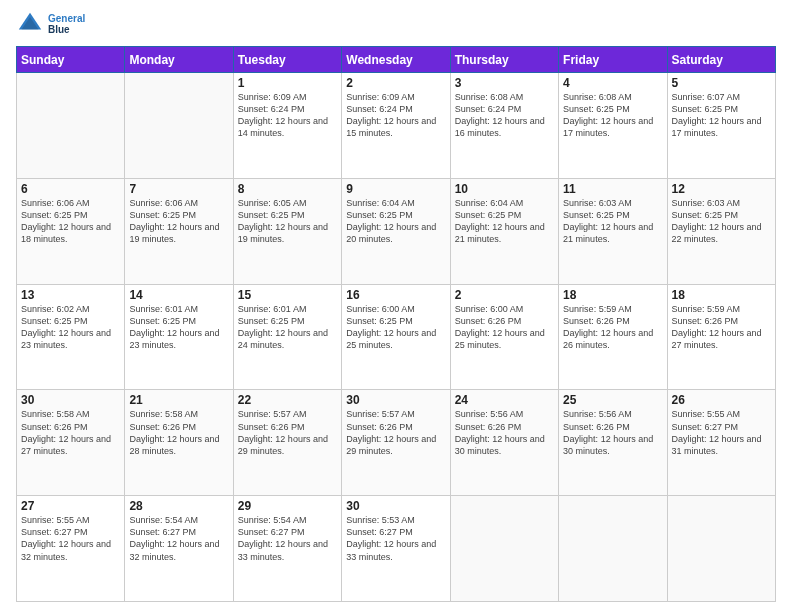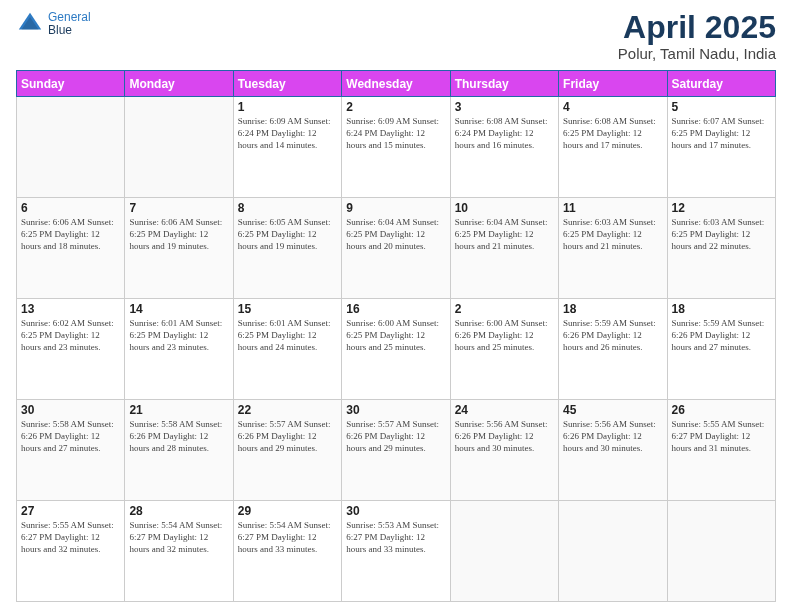--- a/index.html
+++ b/index.html
@@ -22,22 +22,22 @@
       justify-content: space-between;
       align-items: flex-start;
       margin-bottom: 8px;
     }
     .logo {
       display: flex;
       align-items: center;
       gap: 4px;
     }
     .logo-text {
-      font-size: 12px;
-      font-weight: normal;
+      font-size: 10px;
+      font-weight: bold;
       color: #1a3a5c;
       line-height: 1.1;
     }
     .logo-text span {
       color: #2e7bc4;
     }
     .logo-icon {
       width: 28px;
       height: 28px;
     }
@@ -55,21 +55,21 @@
       color: #444;
     }
     .calendar {
       flex: 1;
       border: 1px solid #ccc;
       border-collapse: collapse;
       width: 100%;
       table-layout: fixed;
     }
     .calendar th {
-      background: #d946ef;
+      background: #6d28d9;
       color: #fff;
       font-size: 12px;
       font-weight: bold;
       padding: 2px 4px;
       text-align: left;
       border: 1px solid #2267a8;
     }
     .calendar td {
       border: 1px solid #ccc;
       vertical-align: top;
@@ -82,21 +82,20 @@
       font-size: 12px;
       font-weight: bold;
       color: #222;
       display: block;
       margin-bottom: 1px;
     }
     .day-info {
       font-size: 9px;
       color: #444;
       line-height: 1.35;
-      font-family: Liberation Serif, serif;
     }
     .empty-cell {
       background: #f9f9f9;
     }
     tr:nth-child(even) td { background: #fafafa; }
     tr:nth-child(even) td.empty-cell { background: #f3f3f3; }
     .calendar thead th { height: 26px; }
   </style>
 </head>
 <body>
@@ -106,24 +105,20 @@
     <div class="logo">
       <svg class="logo-icon" viewBox="0 0 40 40">
         <polygon points="20,4 36,28 4,28" fill="#2e7bc4"></polygon>
         <polygon points="20,10 32,28 8,28" fill="#1a3a5c" opacity="0.3"></polygon>
       </svg>
       <div class="logo-text">
         <div><span>General</span></div>
         <div>Blue</div>
       </div>
     </div>
-    <div class="title-block">
-      <div class="main-title">April 2025</div>
-      <div class="subtitle">Polur, Tamil Nadu, India</div>
-    </div>
   </div>
 
   <table class="calendar">
     <thead>
       <tr>
         <th>Sunday</th>
         <th>Monday</th>
         <th>Tuesday</th>
         <th>Wednesday</th>
         <th>Thursday</th>
@@ -279,21 +274,21 @@
 Sunset: 6:26 PM
 Daylight: 12 hours and 29 minutes.</div>
           </td>
           <td>
             <span class="day-num">24</span>
             <div class="day-info">Sunrise: 5:56 AM
 Sunset: 6:26 PM
 Daylight: 12 hours and 30 minutes.</div>
           </td>
           <td>
-            <span class="day-num">45</span>
+            <span class="day-num">25</span>
             <div class="day-info">Sunrise: 5:56 AM
 Sunset: 6:26 PM
 Daylight: 12 hours and 30 minutes.</div>
           </td>
           <td>
             <span class="day-num">26</span>
             <div class="day-info">Sunrise: 5:55 AM
 Sunset: 6:27 PM
 Daylight: 12 hours and 31 minutes.</div>
           </td>

